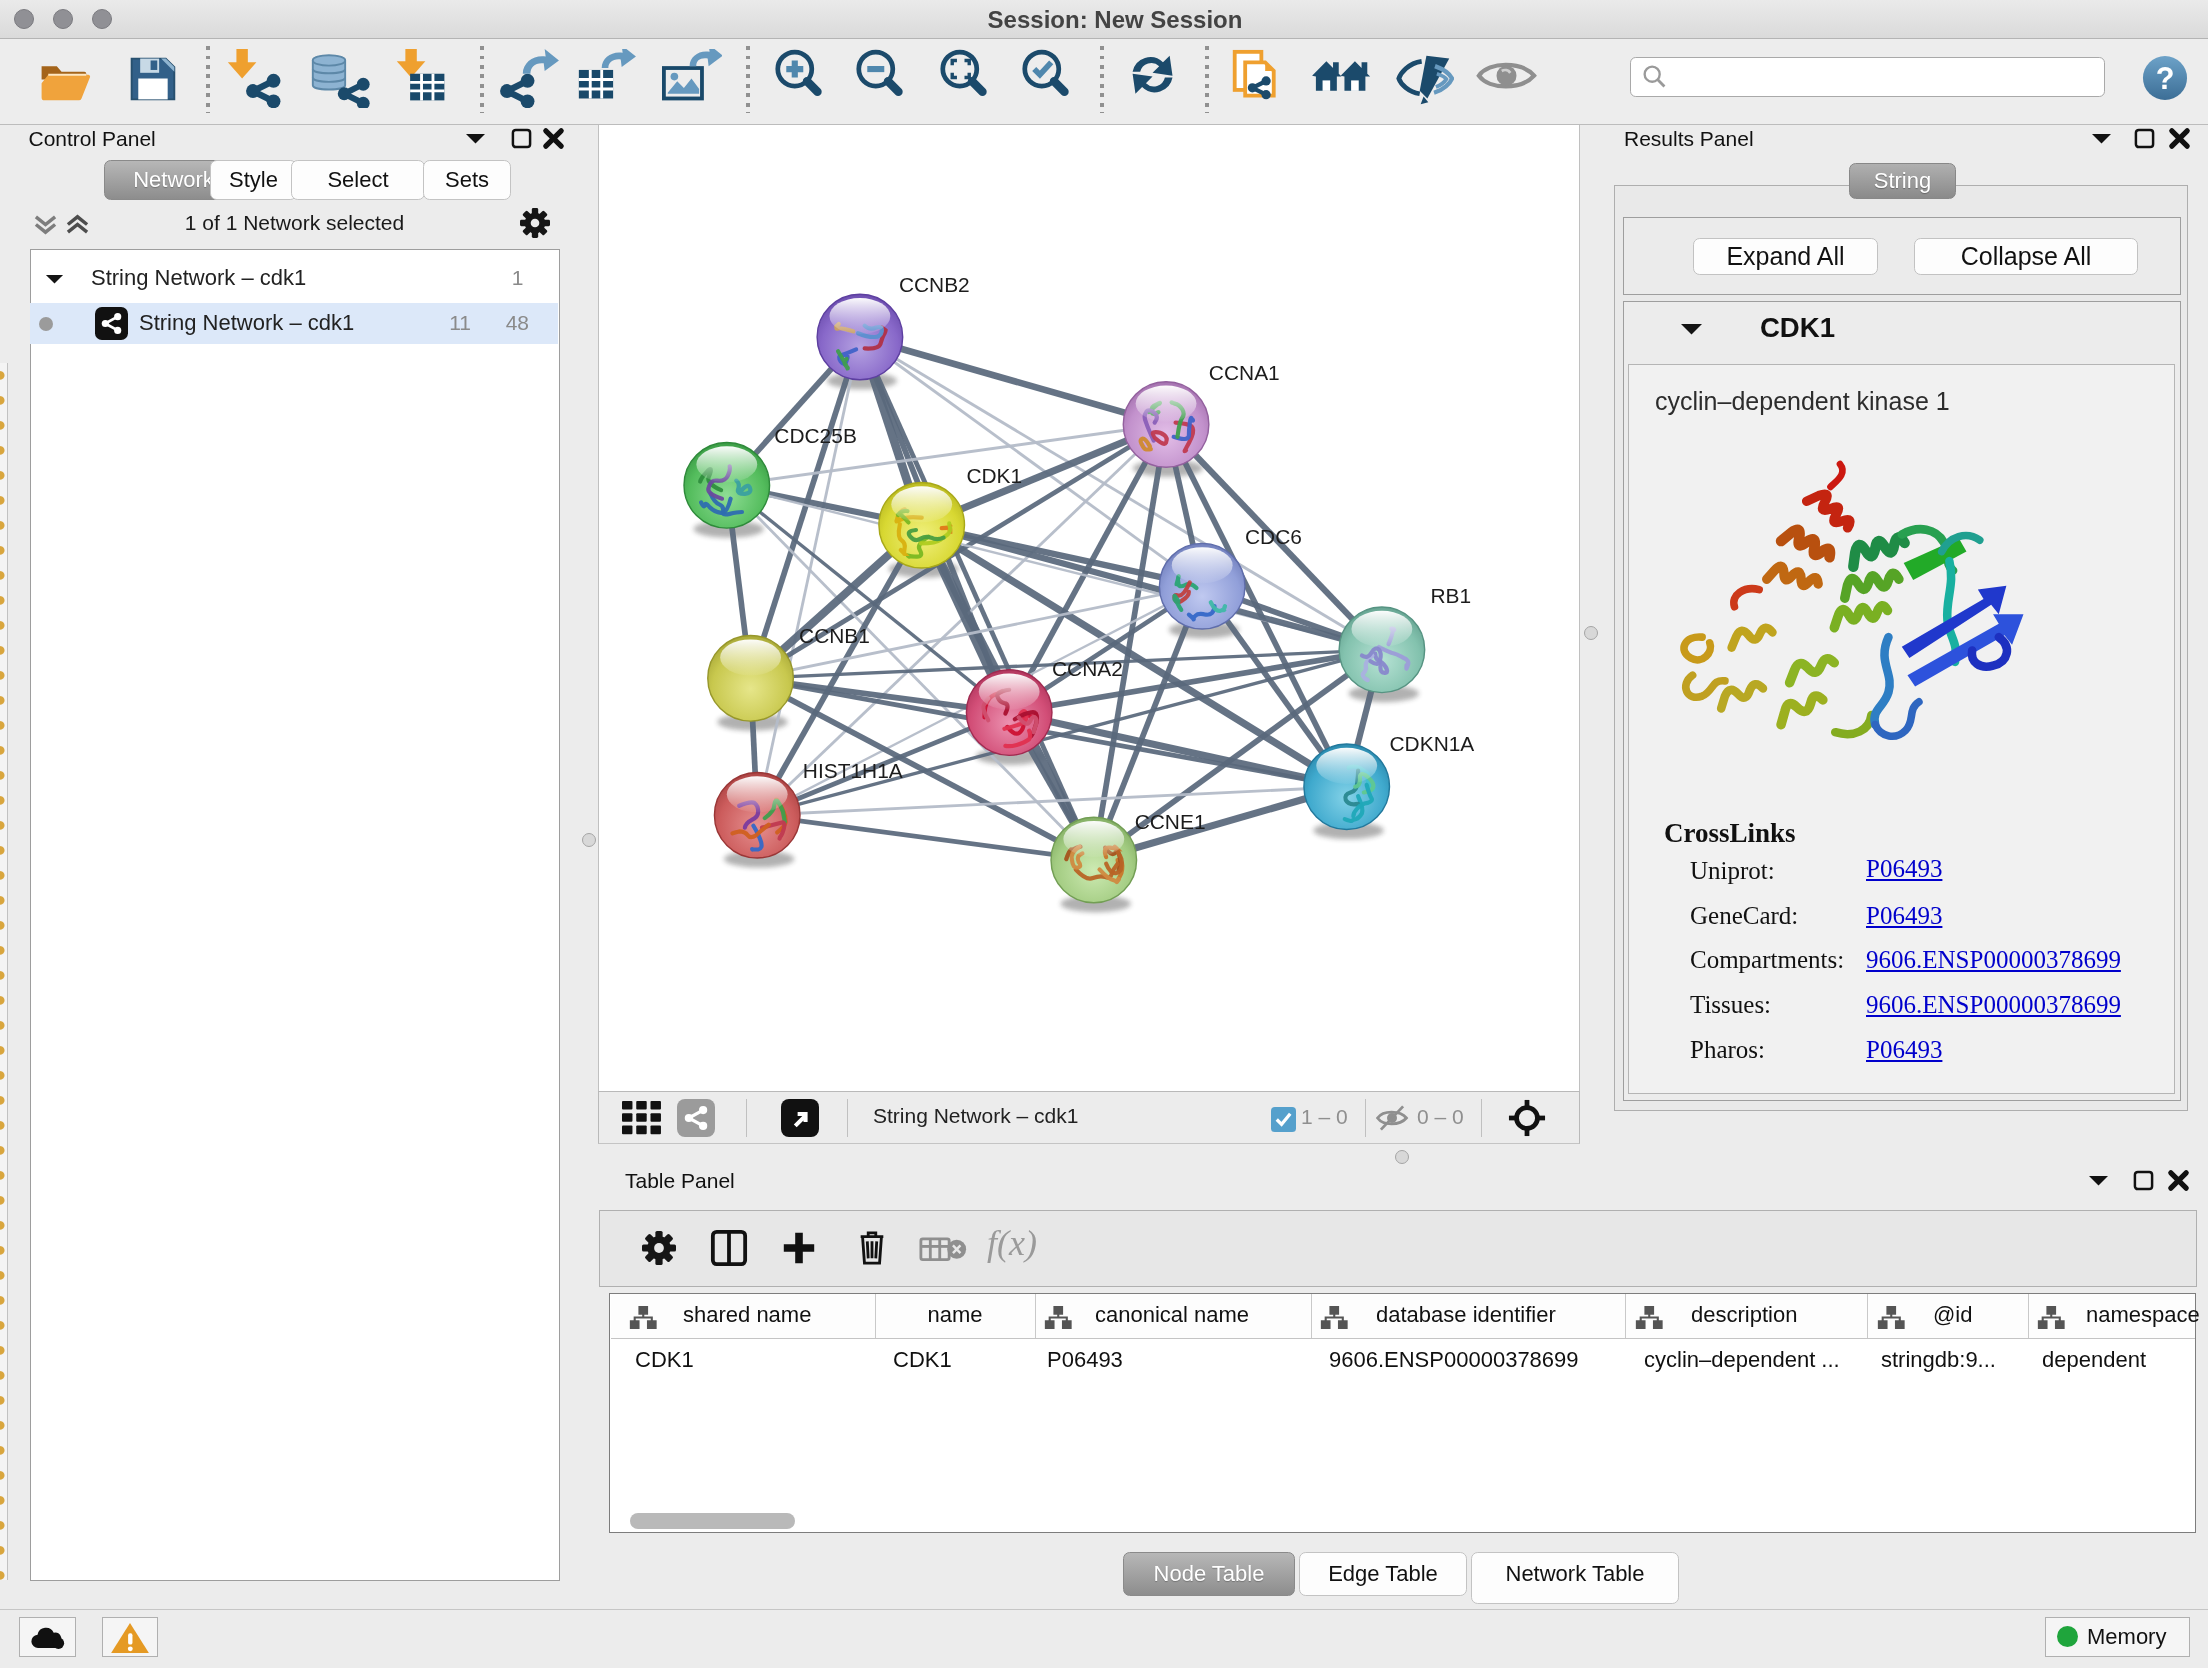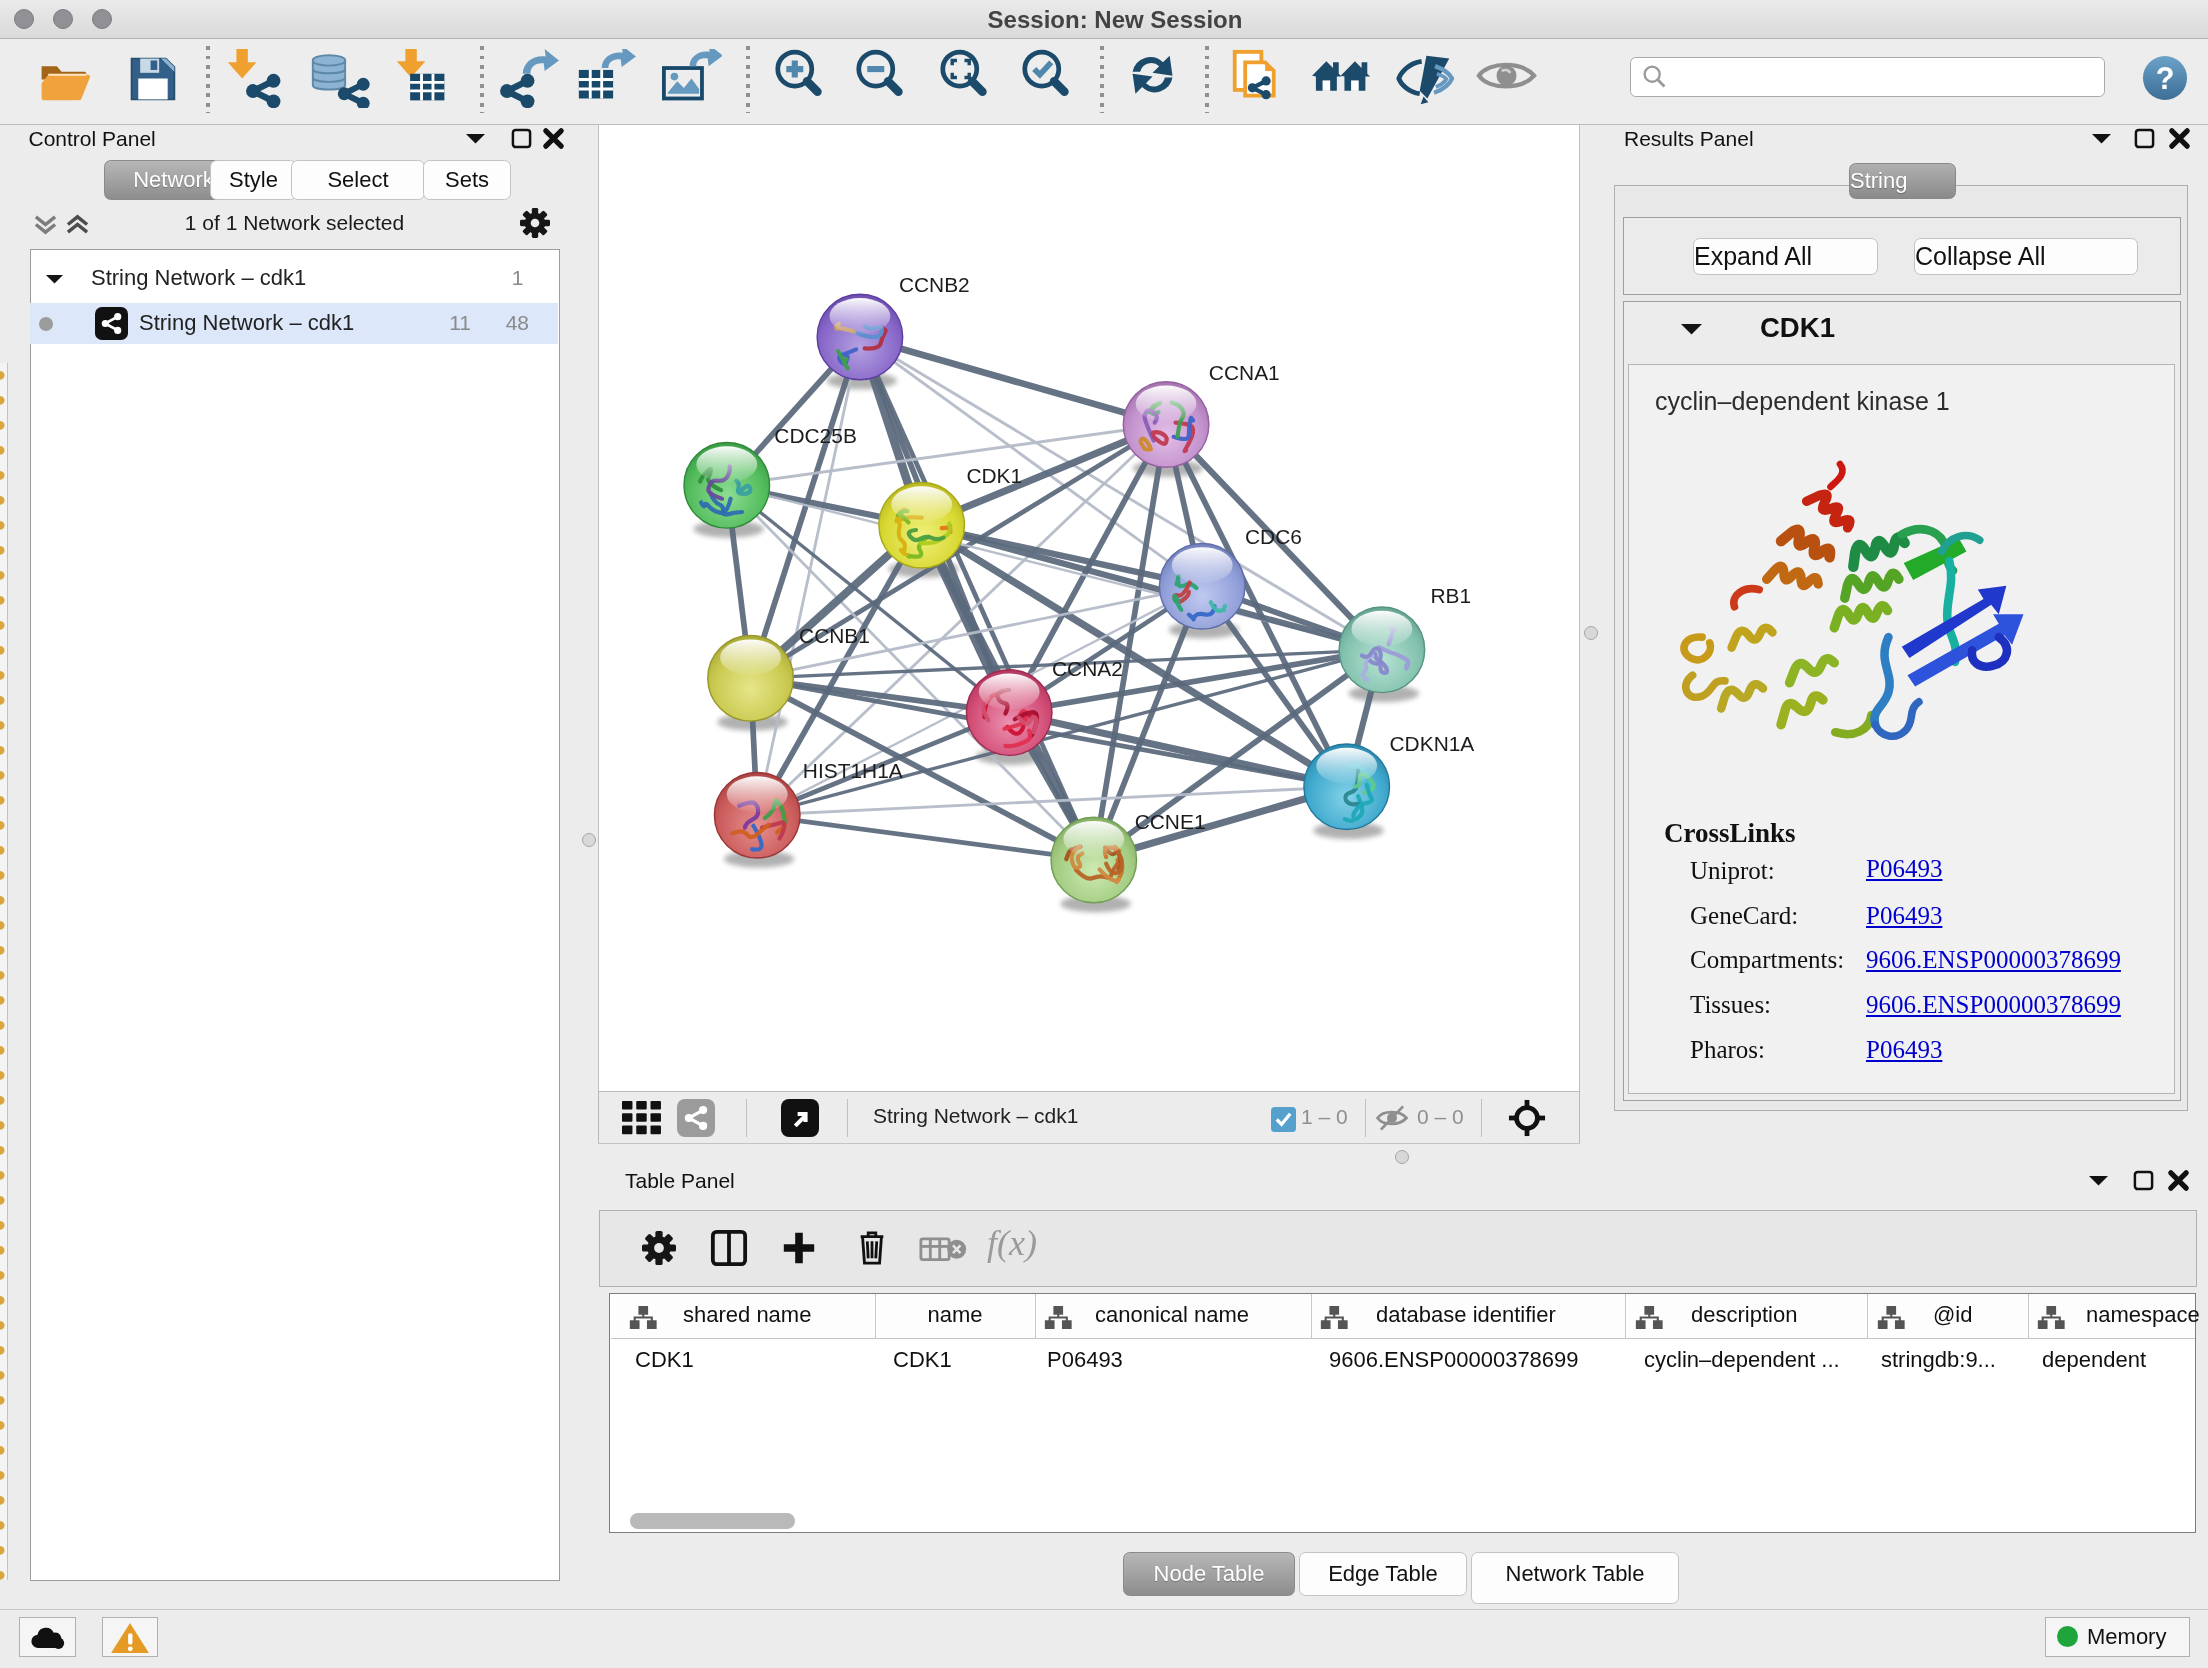--- a/index.html
+++ b/index.html
@@ -13,21 +13,21 @@
 .tbi{position:absolute;top:16px;}
 .tdiv{position:absolute;top:6.7px;height:67px;width:3.8px;background:repeating-linear-gradient(#909090 0 3.8px,rgba(0,0,0,0) 3.8px 9.5px);}
 #searchbox{position:absolute;left:1630px;top:18px;width:475px;height:40px;background:#fff;border:1.9px solid #a9a9a9;border-radius:5.7px;box-sizing:border-box;}
 .phdr{font-size:21px;color:#111;}
 .tabbtn{position:absolute;height:40px;border:1px solid #c3c3c3;background:#fdfdfd;border-radius:6.7px;box-sizing:border-box;text-align:center;font-size:22px;color:#111;line-height:38px;}
 .tabsel{background:linear-gradient(#b7b7b7,#8d8d8d);color:#fff;border-color:#8a8a8a;text-shadow:0 1px 1px rgba(0,0,0,.25);}
 #cplist{position:absolute;left:29.5px;top:249px;width:530px;height:1332px;background:#fff;border:1px solid #9d9d9d;box-sizing:border-box;}
 #canvas{position:absolute;left:598px;top:125px;width:982px;height:966px;background:#fff;border-left:1px solid #c0c0c0;border-right:1px solid #c0c0c0;box-sizing:border-box;}
 #navbar{position:absolute;left:598px;top:1091px;width:982px;height:53px;background:#ececec;border:1px solid #b9b9b9;border-bottom:1px solid #c4c4c4;box-sizing:border-box;}
 .sdot{position:absolute;width:14.3px;height:14.3px;border-radius:50%;background:#d8d8d8;border:1px solid #a5a5a5;box-sizing:border-box;}
-.btn{position:absolute;background:#fdfdfd;border:1px solid #c2c2c2;border-radius:6.7px;box-sizing:border-box;text-align:left;font-size:25px;color:#111;}
+.btn{position:absolute;background:#fdfdfd;border:1px solid #c2c2c2;border-radius:6.7px;box-sizing:border-box;text-align:center;font-size:25px;color:#111;}
 .serif{font-family:"Liberation Serif",serif;}
 a.lnk{color:#0000cc;text-decoration:underline;}
 </style>
 </head>
 <body>
 <div id="titlebar">
 <div class="light" style="left:14.3px;"></div>
 <div class="light" style="left:53px;"></div>
 <div class="light" style="left:92px;"></div>
 <div id="title">Session: New Session</div>
@@ -547,21 +547,21 @@
 <svg class="t" style="left:2091px;top:133px" width="21" height="11.4" viewBox="0 0 22 12">
     <path d="M1 1 h20 l-10 10 z" fill="#111"></path>
   </svg>
 <svg class="t" style="left:2134px;top:128px" width="21" height="21" viewBox="0 0 22 22">
     <rect x="2" y="2" width="18" height="18" rx="3" fill="none" stroke="#111" stroke-width="2.6"></rect>
   </svg>
 <svg class="t" style="left:2168px;top:127px" width="23" height="23" viewBox="0 0 24 24">
     <path d="M4 4 L20 20 M20 4 L4 20" stroke="#111" stroke-width="5.5" stroke-linecap="round"></path>
   </svg>
 <div class="t" style="left:1614px;top:185px;width:574px;height:926px;background:#e9e9e9;border:1px solid #aeaeae;box-sizing:border-box;"></div>
-<div class="t" style="left:1849px;top:163px;width:107px;height:36px;background:linear-gradient(#b0b0b0,#8a8a8a);border:1px solid #888;border-radius:6.7px;box-sizing:border-box;color:#fff;font-size:22px;text-align:left;line-height:34px;text-shadow:0 1px 1px rgba(0,0,0,.3);">String</div>
+<div class="t" style="left:1849px;top:163px;width:107px;height:36px;background:linear-gradient(#b0b0b0,#8a8a8a);border:1px solid #888;border-radius:6.7px;box-sizing:border-box;color:#fff;font-size:22px;text-align:center;line-height:34px;text-shadow:0 1px 1px rgba(0,0,0,.3);">String</div>
 <div class="t" style="left:1623px;top:217px;width:558px;height:78px;background:#ebebeb;border:1px solid #9e9e9e;box-sizing:border-box;"></div>
 <div class="btn" style="left:1693px;top:238px;width:185px;height:37px;line-height:35px;">Expand All</div>
 <div class="btn" style="left:1914px;top:238px;width:224px;height:37px;line-height:35px;">Collapse All</div>
 <div class="t" style="left:1623px;top:301px;width:558px;height:800px;background:#ececec;border:1px solid #9e9e9e;box-sizing:border-box;"></div>
 <svg class="t" style="left:1680px;top:323px" width="23" height="12.4" viewBox="0 0 24 13">
     <path d="M1 1 h22 l-11 11 z" fill="#141414"></path>
   </svg>
 <div class="t" style="left:1731px;top:312px;width:133px;font-size:27.6px;font-weight:bold;color:#111;text-align:center;">CDK1</div>
 <div class="t" style="left:1628px;top:364px;width:547px;height:730px;background:#f1f1f1;border:1px solid #b5b5b5;box-sizing:border-box;"></div>
 <div class="t" style="left:1655px;top:363px;font-size:25px;color:#2c2c2c;margin-top:24px;">cyclin–dependent kinase 1</div>

